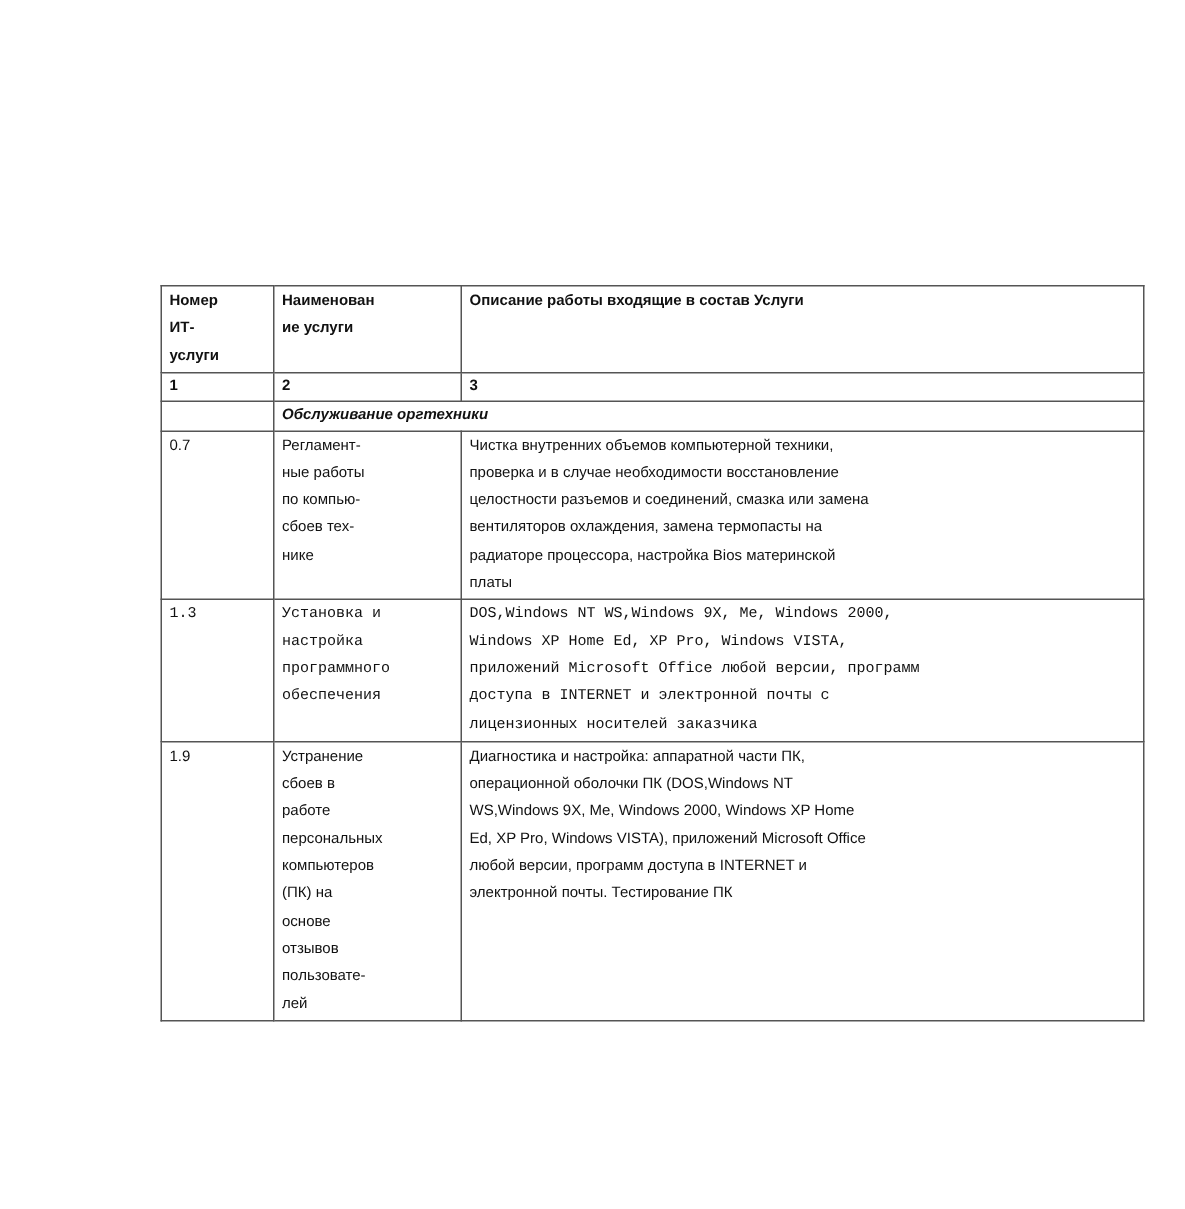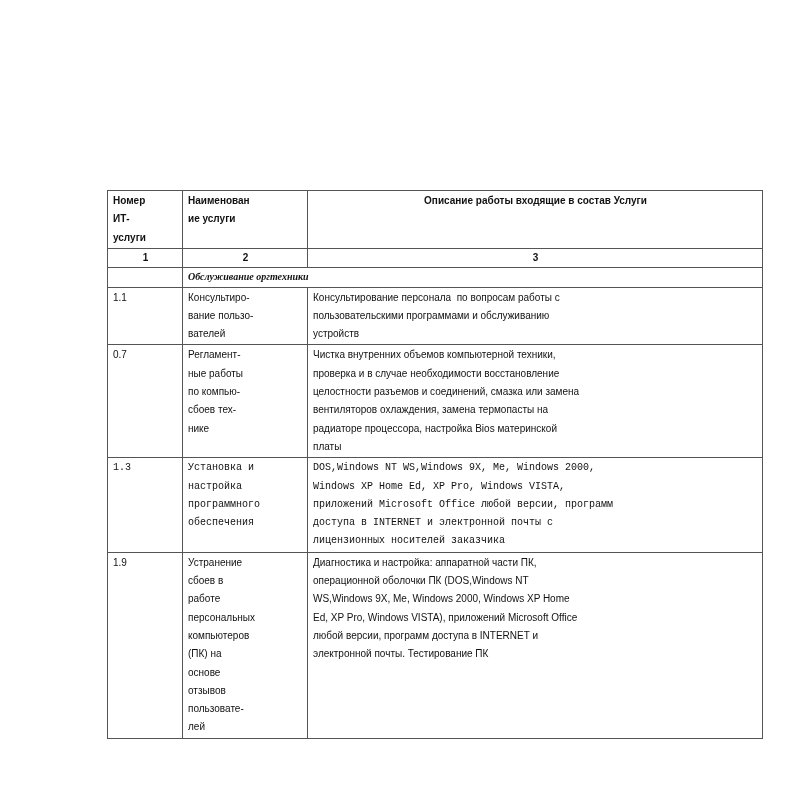--- a/index.html
+++ b/index.html
@@ -32,24 +32,24 @@
   table.svc col.c3 { width: 455px; }
   table.svc td {
     border: 1px solid #555555;
     vertical-align: top;
     padding: 1px 4px 1px 5px;
     overflow: hidden;
   }
   .pre { white-space: pre-line; }
   .b   { font-weight: bold; }
   .i   { font-style: italic; }
-  .ctr { text-align: center; }
+  .ctr { text-align: left; }
   tr.r-hdr td { height: 55px; }
   tr.r-idx td { height: 17px; padding-top: 0; padding-bottom: 0; }
-  tr.r-sec td { height: 17px; padding-top: 0; padding-bottom: 0; font-family: Liberation Serif, serif; }
+  tr.r-sec td { height: 17px; padding-top: 0; padding-bottom: 0; }
   tr.r-a td { height: 53px; }
   tr.r-b td { height: 107px; }
   tr.r-c td { height: 90px; font-family: Liberation Mono, monospace; }
   tr.r-d td { height: 181px; }
 </style>
 </head>
 <body>
 
 <div class="page">
   <table class="svc">
@@ -73,29 +73,20 @@
       <td class="b ctr">1</td>
       <td class="b ctr">2</td>
       <td class="b ctr">3</td>
     </tr>
 
     <tr class="r-sec">
       <td></td>
       <td colspan="2" class="b i">Обслуживание оргтехники</td>
     </tr>
 
-    <tr class="r-a">
-      <td>1.1</td>
-      <td class="pre">Консультиро-
-вание пользо-
-вателей</td>
-      <td class="pre">Консультирование персонала&nbsp; по вопросам работы с
-пользовательскими программами и обслуживанию
-устройств</td>
-    </tr>
 
     <tr class="r-b">
       <td>0.7</td>
       <td class="pre">Регламент-
 ные работы
 по компью-
 сбоев тех-
 нике</td>
       <td class="pre">Чистка внутренних объемов компьютерной техники,
 проверка и в случае необходимости восстановление

